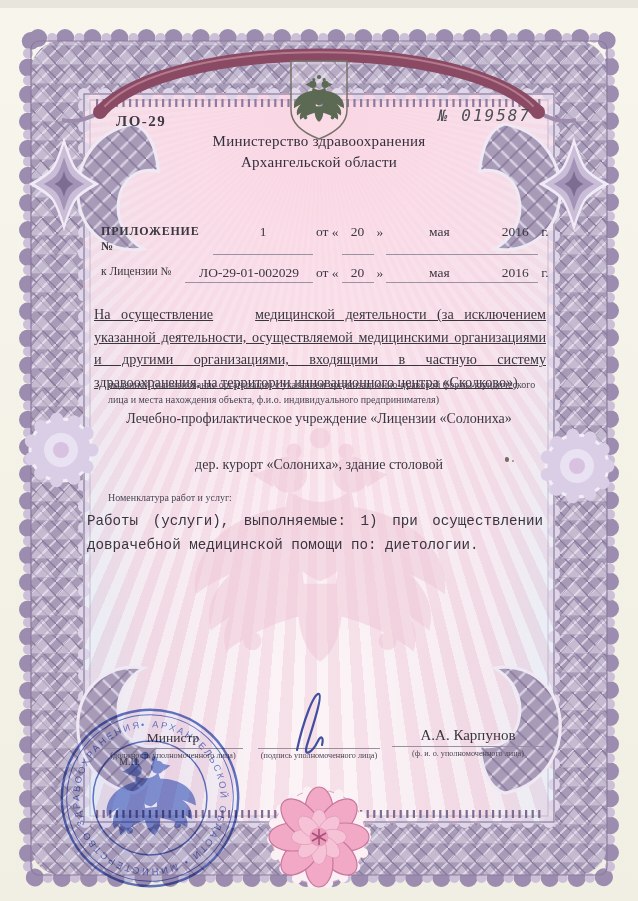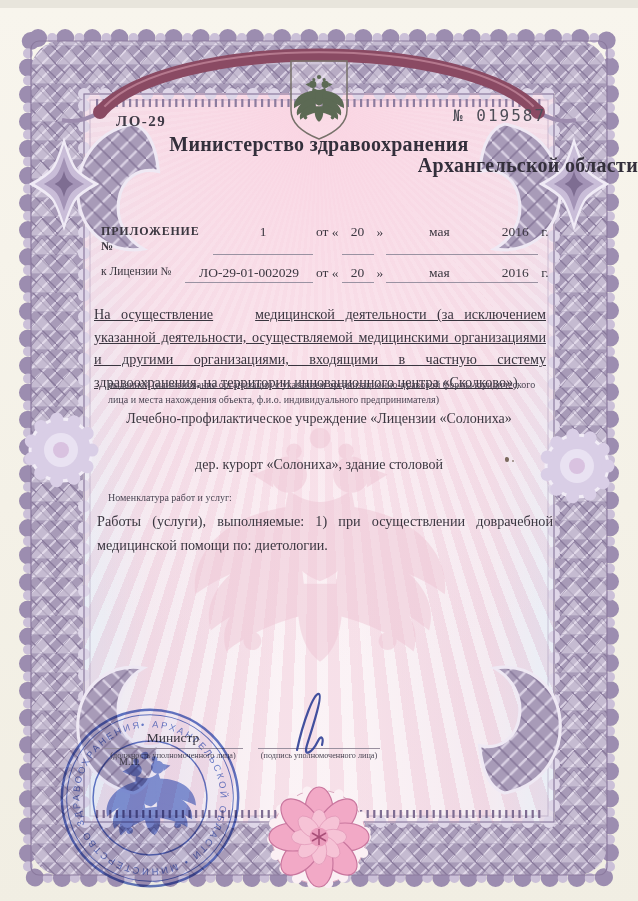--- a/index.html
+++ b/index.html
@@ -14,21 +14,21 @@
       radial-gradient(circle at 50% 3%, rgba(250,212,226,.95) 0%, rgba(249,220,231,.75) 26%, rgba(249,228,236,.25) 58%, rgba(249,228,236,0) 74%),
       repeating-conic-gradient(from 140deg at 50% 1%, rgba(255,255,255,.38) 0deg 1.1deg, rgba(243,203,218,.34) 1.1deg 2.3deg),
       linear-gradient(90deg,#dbe3f0 0%,#efdfe9 14%,#f8ebf0 42%,#f8ebf0 58%,#efdfe9 86%,#dce4f1 100%);
   }
   svg{position:absolute;left:0;top:0;}
   .frame{width:638px;height:901px;}
   .txt{position:absolute;line-height:1.25;}
   .center{text-align:center;width:100%;left:0;}
   .code{font-size:15px;font-weight:bold;letter-spacing:1.5px;color:#3f3a46;}
   .serial{font-family:"DejaVu Sans Mono","Liberation Mono",monospace;font-size:16px;letter-spacing:2px;color:#4e4e58;}
-  .title{font-size:20px;font-weight:bold;color:#332f3b;letter-spacing:.3px;}
+  .title{font-size:15px;font-weight:normal;color:#332f3b;letter-spacing:.3px;}
   .frow{position:absolute;display:flex;font-size:13.5px;}
   .frow .lab{flex:none;}
   .fld{flex:none;border-bottom:1px solid #9a92a2;text-align:center;padding:0 2px 1px;}
   .plain{flex:none;padding:0 3px 1px;white-space:pre;}
   .row1lab{width:112px;font-size:12px;font-weight:bold;letter-spacing:.8px;padding-bottom:1px;}
   .row2lab{width:112px;font-size:11.5px;padding-bottom:1px;}
   .para{position:absolute;font-size:14.2px;line-height:1.6;text-align:justify;color:#39353f;}
   .small{position:absolute;font-size:10px;line-height:1.5;color:#4a4553;}
   .sigcol{position:absolute;text-align:center;}
   .sigline{border-top:1px solid #99909f;margin-top:2px;}
@@ -157,23 +157,23 @@
       </g>
     </g>
   </svg>
 
   <svg width="64" height="86" viewBox="0 0 64 86" style="left:287px;top:50px;">
     <path d="M4,3 H60 V52 Q60,70 32,81 Q4,70 4,52 Z" fill="rgba(252,242,246,.2)" stroke="#77716a" stroke-width="1.5"></path>
     <use href="#eagleShape" transform="translate(32,44) scale(0.52)" style="color:#5c6a54;"></use>
   </svg>
 
   <div class="txt code" style="left:116px;top:104px;">ЛО-29</div>
-  <div class="txt serial" style="left:453px;top:98px;">№ 019587</div>
+  <div class="txt serial" style="left:438px;top:98px;font-style:italic;">№ 019587</div>
   <div class="txt title center" style="top:124px;">Министерство здравоохранения</div>
-  <div class="txt title center" style="top:145px;text-align:right;">Архангельской области</div>
+  <div class="txt title center" style="top:145px;">Архангельской области</div>
 
   <div class="frow" style="left:101px;top:216px;width:452px;">
     <span class="lab row1lab">ПРИЛОЖЕНИЕ №</span>
     <span class="fld" style="width:96px;">1</span>
     <span class="plain">от «</span>
     <span class="fld" style="width:28px;">20</span>
     <span class="plain">»</span>
     <span class="fld" style="width:102px;">мая</span>
     <span class="fld" style="width:42px;">2016</span>
     <span class="plain">г.</span>
@@ -194,34 +194,39 @@
     <span>На осуществление</span><span style="display:inline-block;width:42px;"></span><span>медицинской  деятельности (за исключением указанной деятельности, осуществляемой медицинскими организациями и другими организациями, входящими в частную систему здравоохранения, на территории инновационного центра «Сколково»)</span>
   </div>
 
   <div class="small" style="left:108px;top:369px;width:436px;">выданной (наименование организации с указанием организационно-правовой формы юридического лица и места нахождения объекта, ф.и.о. индивидуального предпринимателя)</div>
 
   <div class="txt center" style="top:402px;font-size:14px;">Лечебно-профилактическое учреждение «Лицензии «Солониха»</div>
   <div class="txt center" style="top:448px;font-size:14px;font-family:Liberation Serif, serif;">дер. курорт «Солониха», здание столовой</div>
 
   <div class="small" style="left:108px;top:482px;">Номенклатура работ и услуг:</div>
 
-  <div class="para" style="left:97px;top:501px;width:456px;line-height:1.7;">Работы (услуги), выполняемые: 1) при осуществлении доврачебной медицинской помощи по: диетологии.</div>
+  <div class="para" style="left:87px;top:501px;width:456px;line-height:1.7;font-family:Liberation Mono, monospace;">Работы (услуги), выполняемые: 1) при осуществлении доврачебной медицинской помощи по: диетологии.</div>
 
   <div class="speck" style="left:505px;top:449px;"></div>
   <div class="speck2" style="left:512px;top:452px;"></div>
 
   <div class="sigcol" style="left:258px;top:722px;width:122px;">
     <div class="sigval">&nbsp;</div>
     <div class="sigline"></div>
     <div class="signote">(подпись уполномоченного лица)</div>
   </div>
   <div class="sigcol" style="left:103px;top:722px;width:140px;">
     <div class="sigval">Министр</div>
     <div class="sigline"></div>
     <div class="signote">(должность уполномоченного лица)</div>
+  </div>
+  <div class="sigcol" style="left:392px;top:719px;width:152px;">
+    <div class="sigval name">А.А. Карпунов</div>
+    <div class="sigline"></div>
+    <div class="signote">(ф. и. о. уполномоченного лица)</div>
   </div>
   <div class="txt" style="left:119px;top:748px;font-size:10px;color:#44404c;">М.П.</div>
 
   <svg width="70" height="74" viewBox="0 0 70 74" style="left:283px;top:678px;">
     <path d="M14,64 C20,36 31,6 36,8 C40,10 28,46 24,59 C20,72 29,67 35,55 C38,49 41,51 39,59" fill="none" stroke="#2e3f96" stroke-width="2.2" stroke-linecap="round" opacity=".9"></path>
   </svg>
 
   <svg class="stamp" width="196" height="196" viewBox="0 0 200 200" style="left:52px;top:692px;">
     <circle cx="100" cy="100" r="90" fill="rgba(120,145,220,0.06)" stroke="#4763c0" stroke-width="2.5"></circle>
     <circle cx="100" cy="100" r="85" fill="none" stroke="#4763c0" stroke-width="1"></circle>

